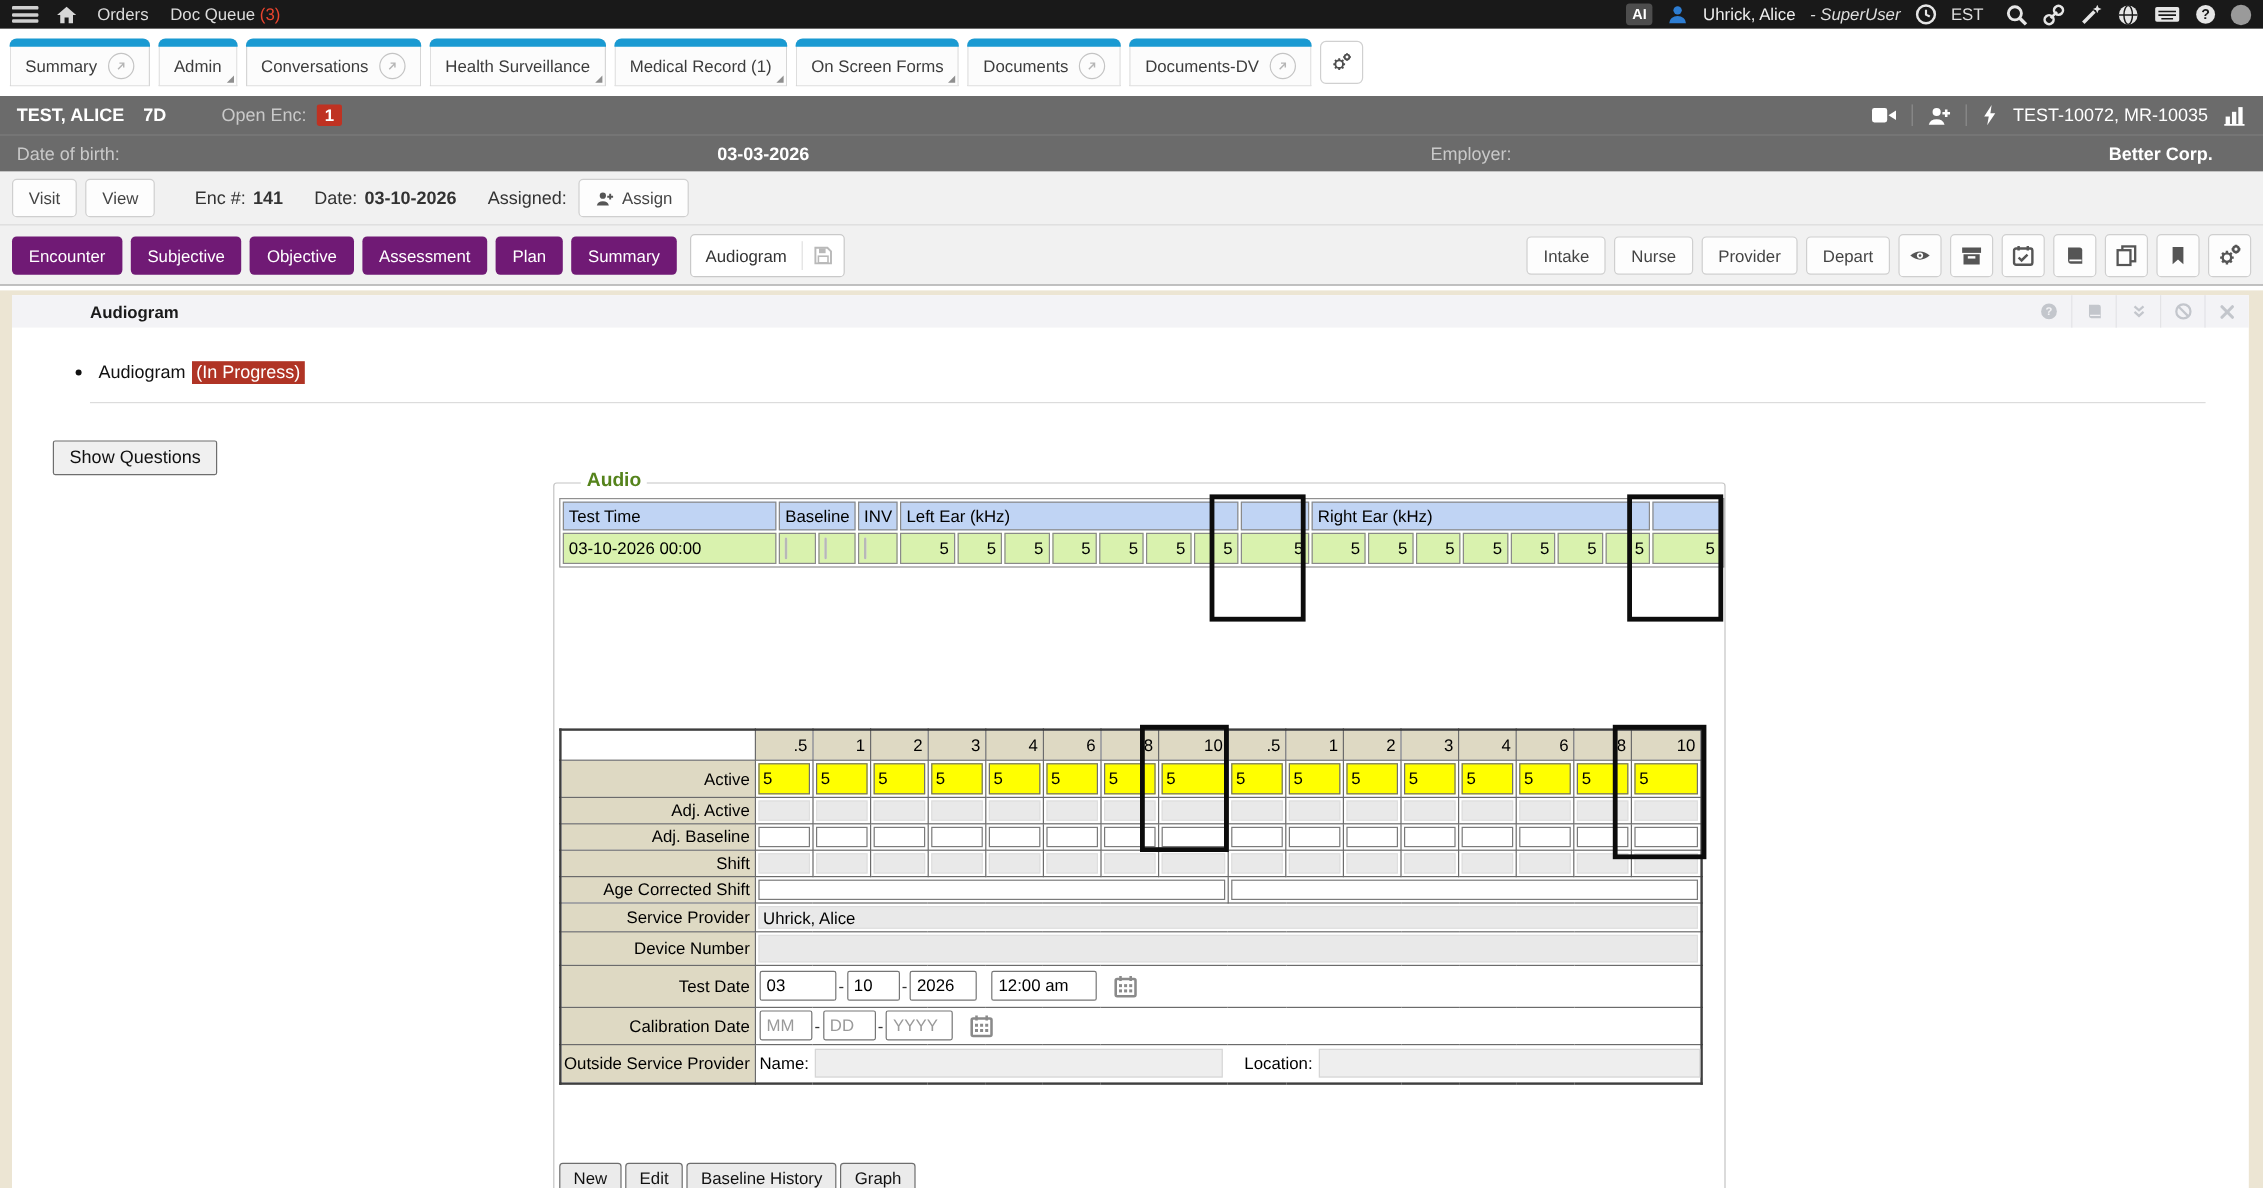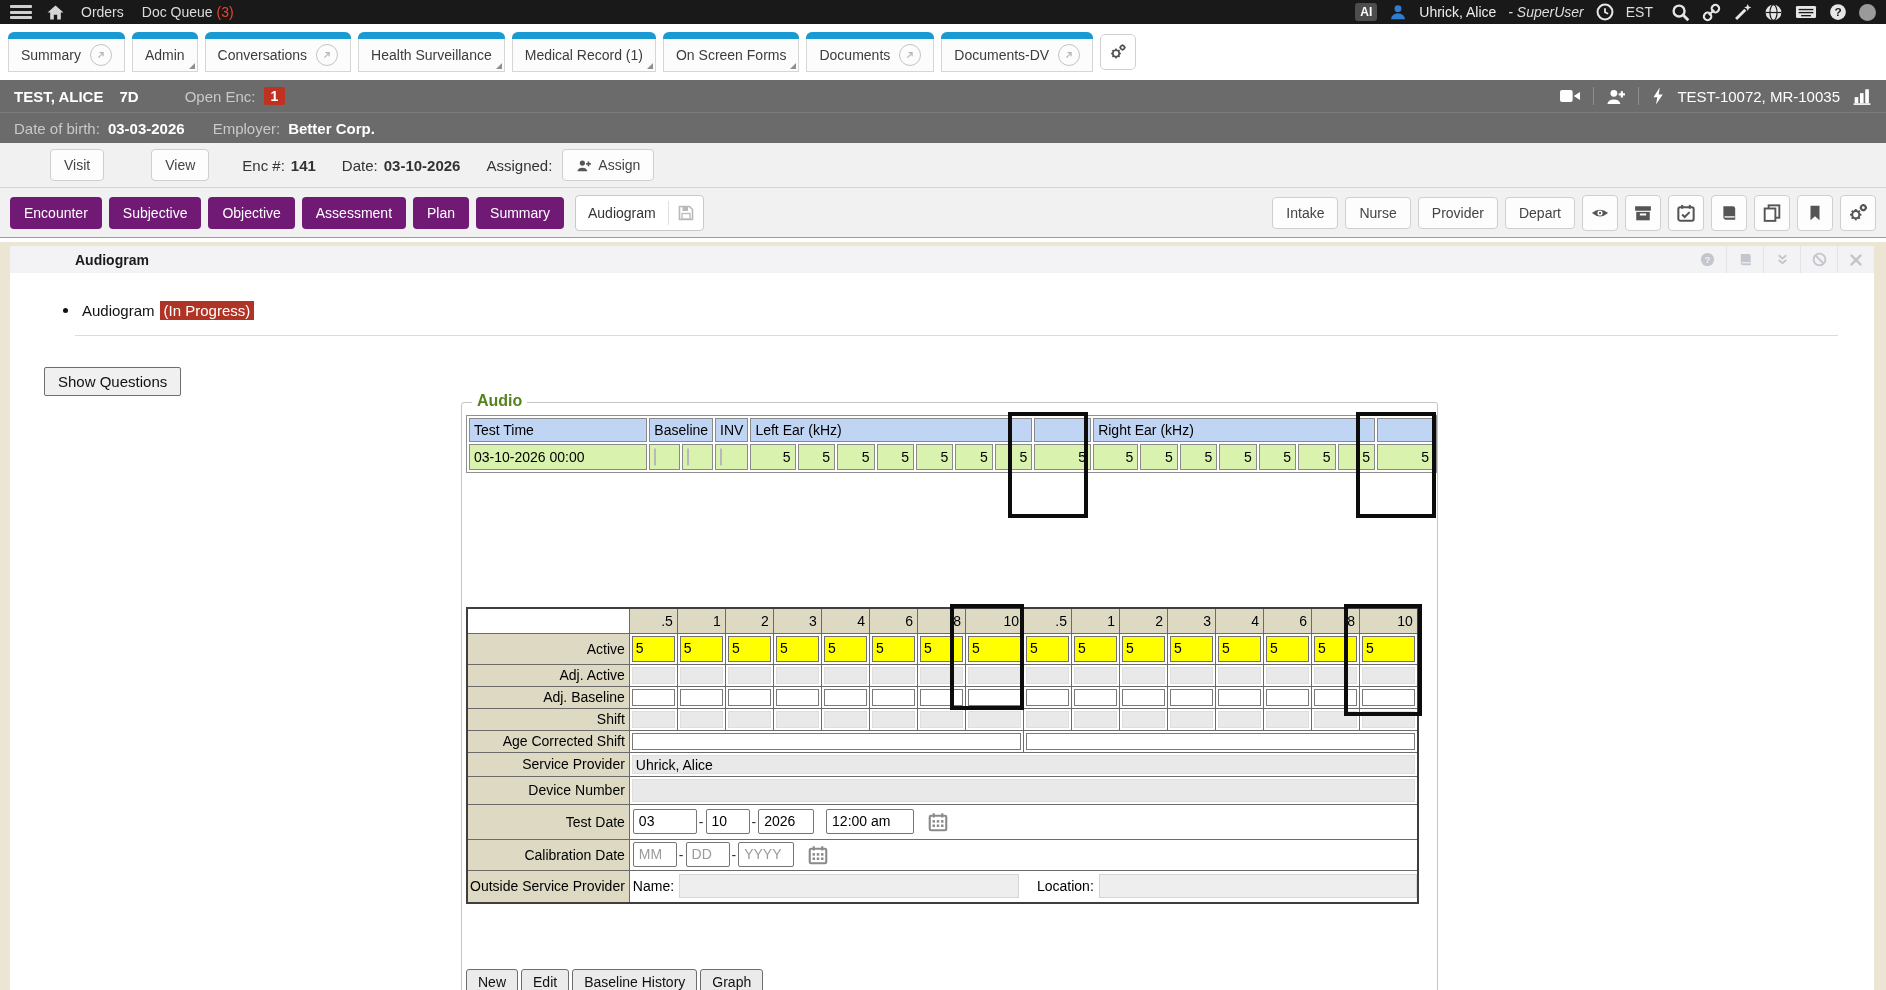--- a/index.html
+++ b/index.html
@@ -23,33 +23,33 @@
   
   .tabstrip { height:56px; background:#fff; display:flex; align-items:flex-end; padding:0 0 8px 8px; gap:7px; }
   .tab { position:relative; height:40px; background:#fcfcfc; border:1px solid #d6d6d6; border-top:none; border-radius:6px 6px 0 0; display:flex; align-items:center; padding:7px 12px 0 12px; font-size:14px; color:#3c3c3c; cursor:pointer; }
   .tab::before { content:''; position:absolute; top:0; left:-1px; right:-1px; height:7px; background:#1a9ad2; border-radius:6px 6px 0 0; }
   .tab .ext { width:22px; height:22px; border:1px solid #c4c4c4; border-radius:50%; color:#b5b5b5; display:flex; align-items:center; justify-content:center; margin-left:9px; }
   .tab .fold { position:absolute; right:2px; bottom:2px; width:0; height:0; border-left:6px solid transparent; border-bottom:6px solid #8f8f8f; }
   .gear-tab { height:36px; width:36px; background:#fff; border:1px solid #d0d0d0; border-radius:5px; display:flex; align-items:center; justify-content:center; color:#4f4f4f; margin-bottom:2px; cursor:pointer; }
 
   
   .ptbar { height:63px; background:#6b6b6b; color:#fff; }
-  .ptrow { height:32px; display:flex; align-items:center; padding:0 14px; font-size:15px; }
+  .ptrow { height:32px; display:flex; align-items:center; padding:0 14px; font-size:15px;justify-content:space-between; }
   .ptrow.second { height:31px; border-top:1px solid #7c7c7c; }
   .pt-name { font-weight:bold; margin-right:16px; }
   .pt-age { font-weight:bold; margin-right:46px; }
   .pt-label { color:#c9c9c9; margin-right:8px; }
   .enc-badge { background:#bf3222; color:#fff; font-weight:bold; padding:1px 7px; border-radius:2px; font-size:14px; }
   .pt-val { font-weight:bold; margin-right:28px; }
   .pt-right { margin-left:auto; display:flex; align-items:center; gap:12px; color:#fff; }
   .pt-sep { width:1px; height:18px; background:#8d8d8d; }
 
   
   .visitbar { height:45px; background:#f1f1f1; border-bottom:1px solid #d4d4d4; display:flex; align-items:center; padding:0 10px; font-size:15px; color:#333; }
-  .wbtn { background:#fdfdfd; border:1px solid #cfcfcf; border-radius:4px; padding:7px 13px; font-size:14px; color:#444; margin-right:7px; cursor:pointer; display:flex; align-items:center; gap:6px;margin-left:40px; }
+  .wbtn { background:#fdfdfd; border:1px solid #cfcfcf; border-radius:4px; padding:7px 13px; font-size:14px; color:#444; margin-right:7px; cursor:pointer; display:flex; align-items:center; gap:6px; }
   .vb-label { margin:0 6px 0 26px; }
   .vb-val { font-weight:bold; }
 
   
   .notebar { height:50px; background:#f1f1f1; border-bottom:1px solid #9d9d9d; display:flex; align-items:center; padding:0 10px; }
   .bluebtn { background:#701a75; color:#fff; border:none; border-radius:4px; padding:8px 14px; font-size:14px; margin-right:7px; cursor:pointer; font-family:"Liberation Sans",sans-serif; }
   .doc-tab { background:#fff; border:1px solid #c9c9c9; border-radius:4px; display:flex; align-items:center; height:36px; margin-left:4px; cursor:pointer; }
   .doc-tab .lbl { padding:0 12px; font-size:14px; color:#333; }
   .doc-tab .dv { width:1px; height:24px; background:#e0e0e0; }
   .doc-tab .sv { padding:0 9px; color:#b9b9b9; }
@@ -64,21 +64,21 @@
   .ph-icons { margin-left:auto; display:flex; align-items:center; height:27px; }
   .ph-ic { width:37px; height:27px; display:flex; align-items:center; justify-content:center; color:#c3c6cc; border-left:1px solid #e3e3e6; cursor:pointer; }
   .bullet-row { margin:28px 0 0 53px; font-size:15px; color:#111; display:flex; align-items:center; }
   .bullet-dot { width:5px; height:5px; border-radius:50%; background:#111; margin-right:14px; }
   .status-chip { color:#fff; background:#b03425; padding:1px 4px; margin-left:5px; }
   .rule { border:none; border-top:1px solid #dcdcdc; margin:15px 36px 0 65px; }
   .showq { margin:31px 0 0 34px; background:#f0f0f0; border:1px solid #6e6e6e; border-radius:2px; padding:5px 13px; font-size:15px; color:#111; cursor:pointer; font-family:"Liberation Sans",sans-serif; }
 
   
   .audio-fs { position:absolute; left:461px; top:160px; width:977px; height:900px; border:1px solid #c4c4c4; border-radius:3px; }
-  .audio-legend { position:absolute; top:-11px; left:10px; background:#fff; padding:0 5px; color:#55831c; font-weight:bold; font-size:16px; }
+  .audio-legend { position:absolute; top:-11px; left:22px; background:#fff; padding:0 5px; color:#55831c; font-weight:bold; font-size:16px; }
 
   
   table.t1 { position:absolute; left:4px; top:12px; border-collapse:separate; border-spacing:2px; table-layout:fixed; border:1px solid #909090; font-size:14px; color:#000; }
   .t1 td { border:1px solid #8a8a8a; padding:1px 4px; overflow:hidden; white-space:nowrap; }
   .t1 .hd { background:#c0d4f4; }
   .t1 tr.r1 td { height:24px; }
   .t1 tr.r2 td { height:22px; }
   .t1 tr.r3 td { height:26px; background:#d9f2ae; }
   .t1 .num { text-align:right; }
   .cb { width:13px; height:13px; background:#f2f2ec; border:1px solid #b8b8b8; border-radius:2px; margin:0 auto; }

